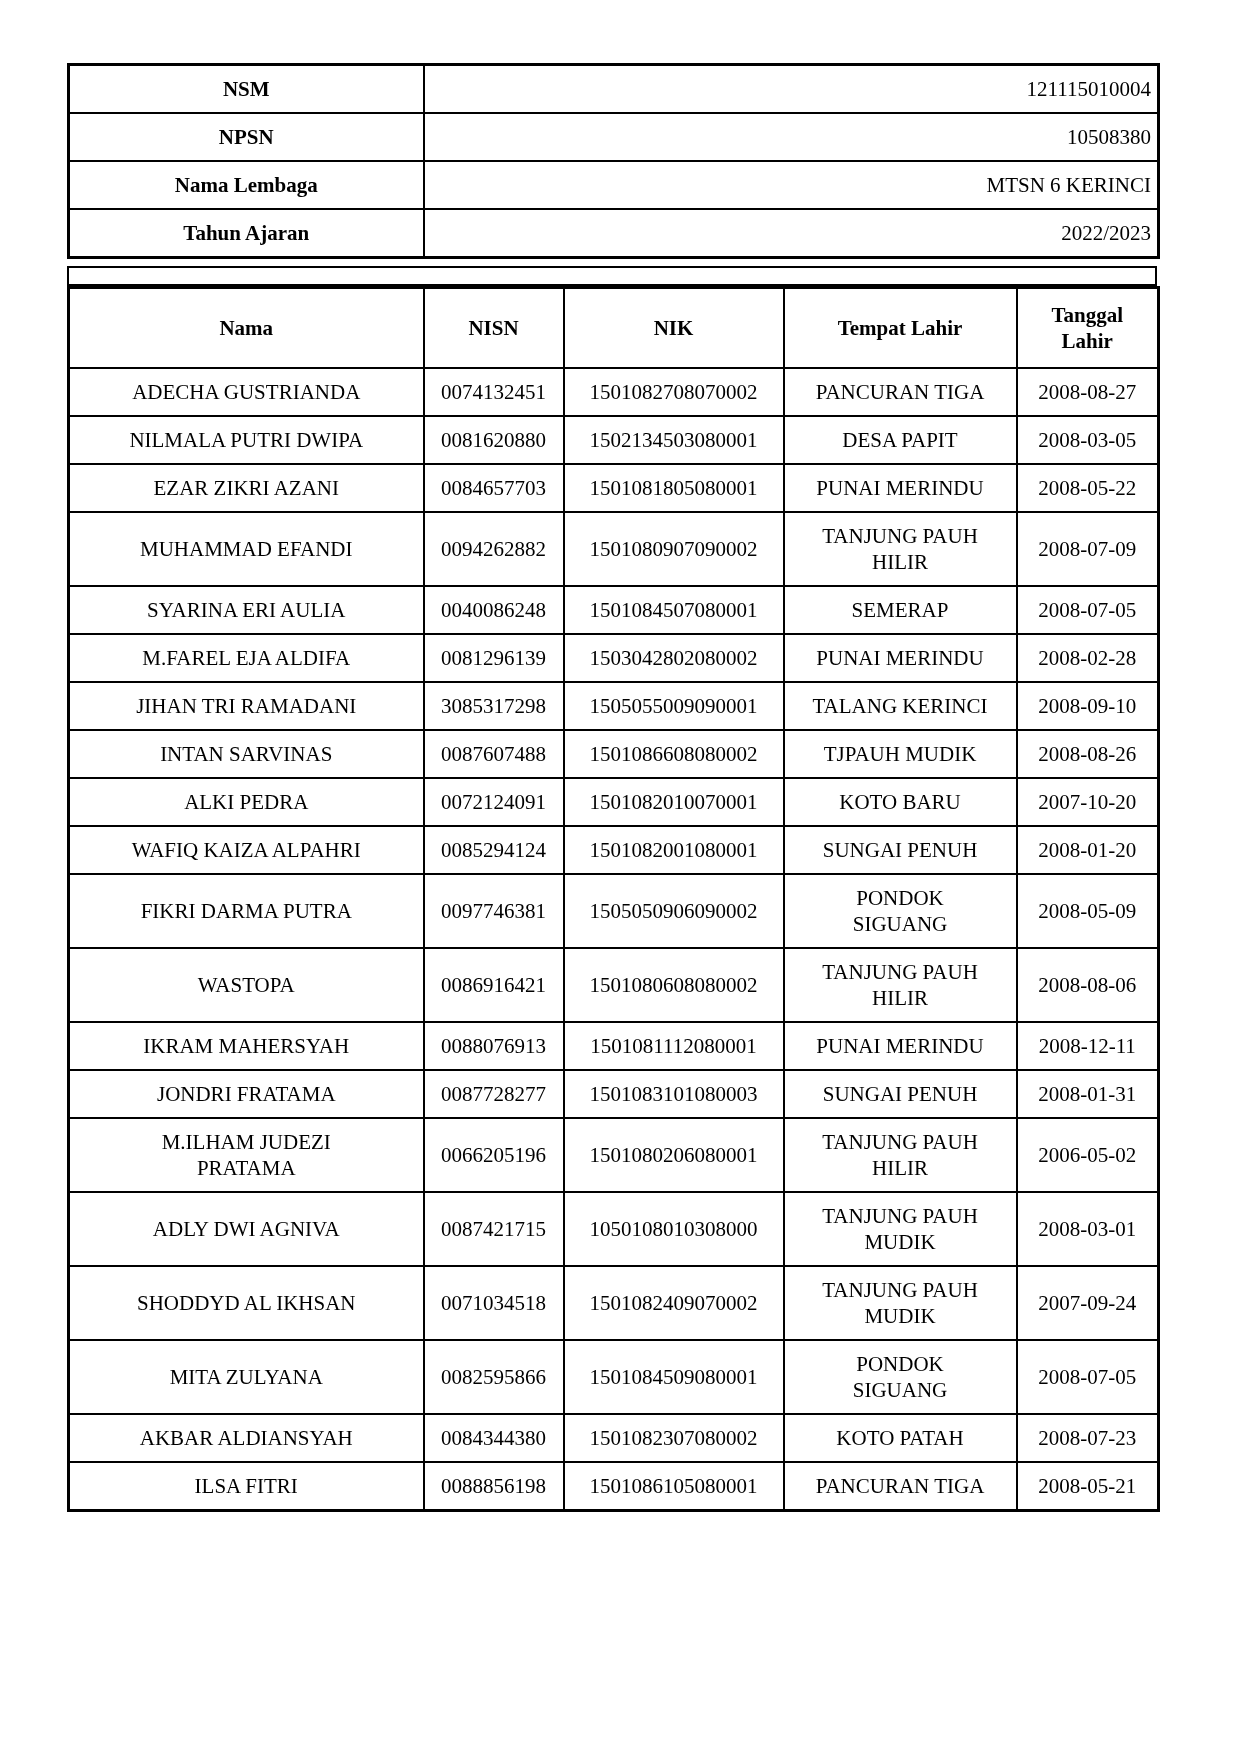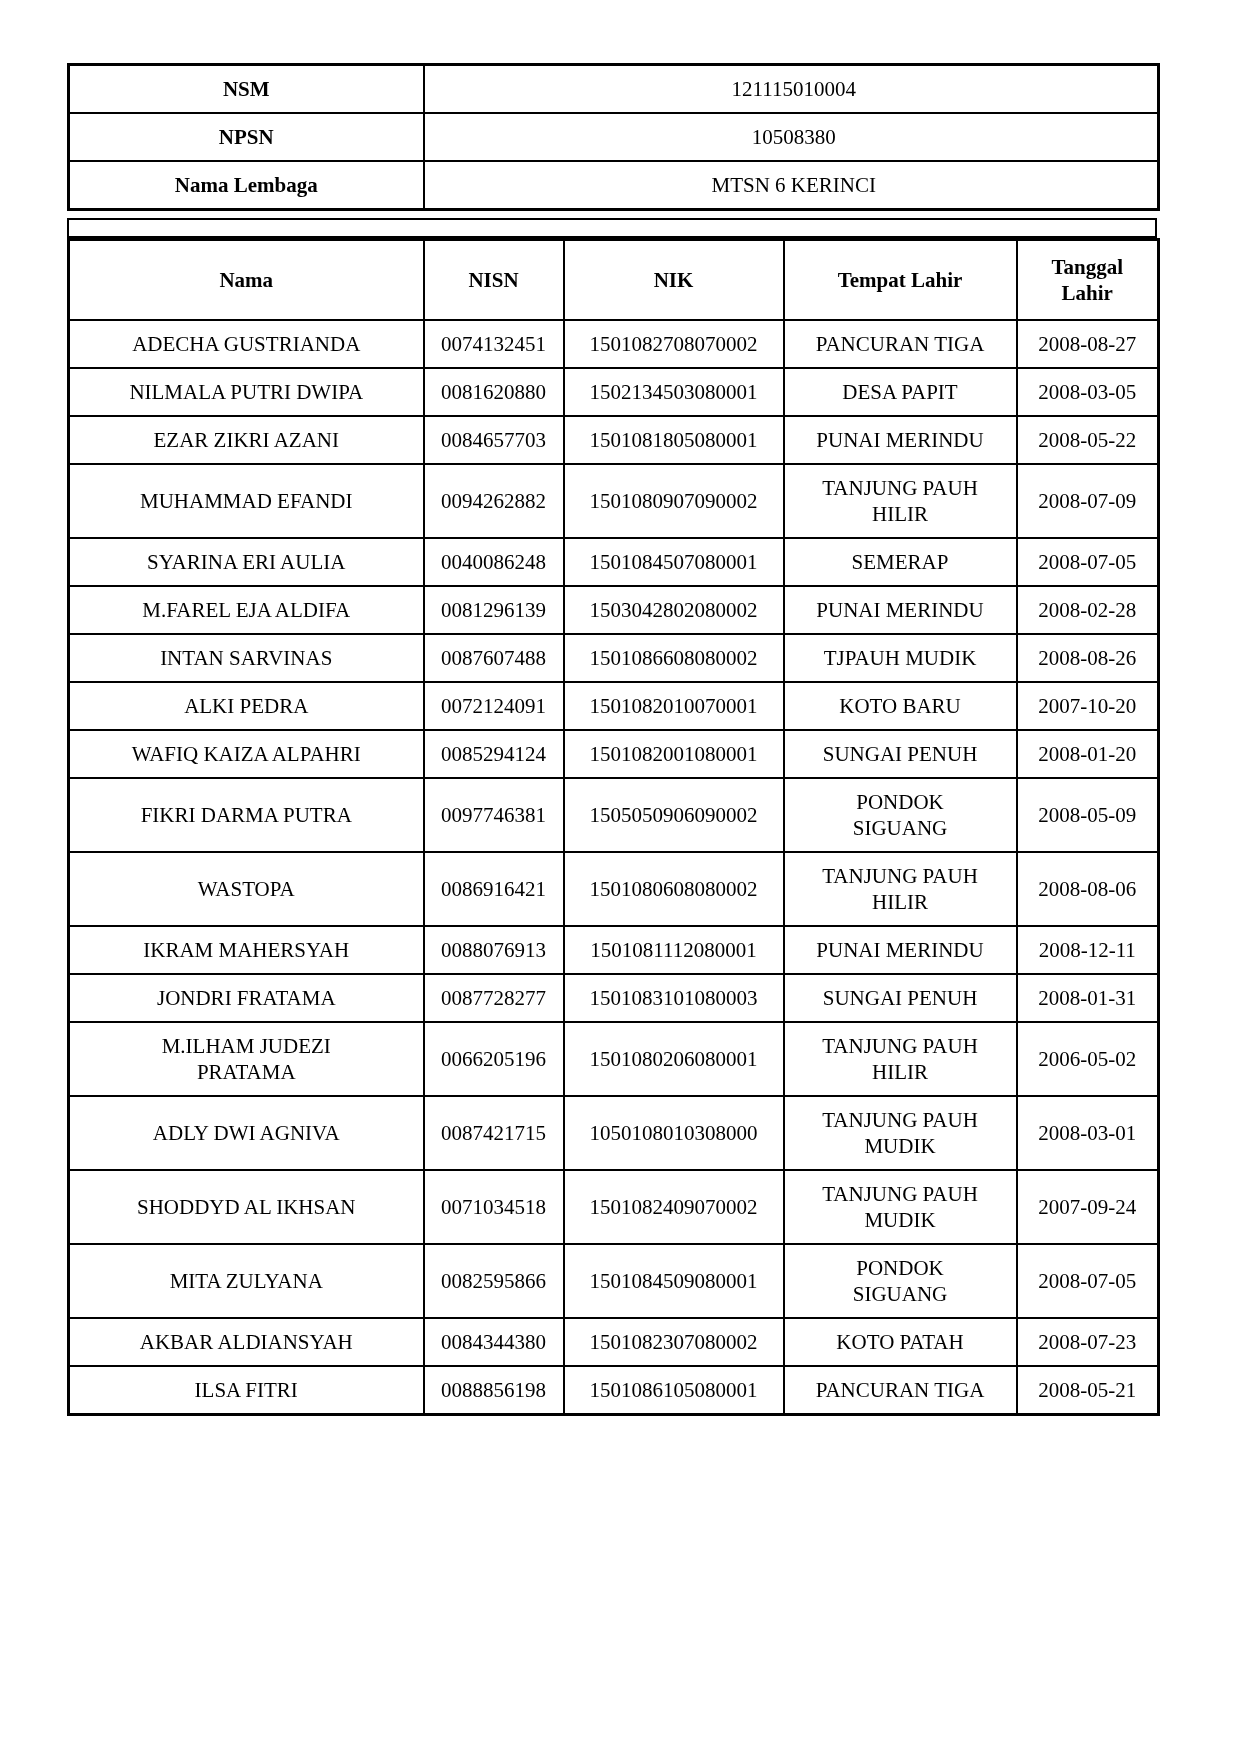--- a/index.html
+++ b/index.html
@@ -24,21 +24,21 @@
     vertical-align: middle;
     text-align: center;
     font-size: 21px;
     line-height: 26px;
     padding: 10px 6px;
     white-space: pre-line;
     overflow: hidden;
     word-wrap: break-word;
   }
   .info-table td.label { font-weight: bold; }
-  .info-table td.value { text-align: center; padding-left: 12px; }
+  .info-table td.value { text-align: right; padding-left: 12px; }
   .sep-strip {
     width: 1090px;
     height: 20px;
     box-sizing: border-box;
     border: 2px solid #000;
     margin-top: 7px;
   }
   .students-table { margin-top: 0px; }
   .students-table th { font-weight: bold; padding: 13px 6px; }
 </style>
@@ -61,20 +61,24 @@
   <tr>
     <td class="label">NPSN</td>
     <td class="value">10508380</td>
   </tr>
 
   <tr>
     <td class="label">Nama Lembaga</td>
     <td class="value">MTSN 6 KERINCI</td>
   </tr>
 
+  <tr>
+    <td class="label">Tahun Ajaran</td>
+    <td class="value">2022/2023</td>
+  </tr>
 </tbody>
   </table>
 
   <div class="sep-strip"></div>
 
   <table class="students-table">
     <colgroup>
       <col style="width:355px">
         <col style="width:140px">
         <col style="width:220px">
@@ -163,20 +167,31 @@
 
   <td>0081296139</td>
 
   <td>1503042802080002</td>
 
   <td>PUNAI MERINDU</td>
 
   <td>2008-02-28</td>
 </tr>
 
+  <tr>
+  <td>JIHAN TRI RAMADANI</td>
+
+  <td>3085317298</td>
+
+  <td>1505055009090001</td>
+
+  <td>TALANG KERINCI</td>
+
+  <td>2008-09-10</td>
+</tr>
 
   <tr>
   <td>INTAN SARVINAS</td>
 
   <td>0087607488</td>
 
   <td>1501086608080002</td>
 
   <td>TJPAUH MUDIK</td>
 

